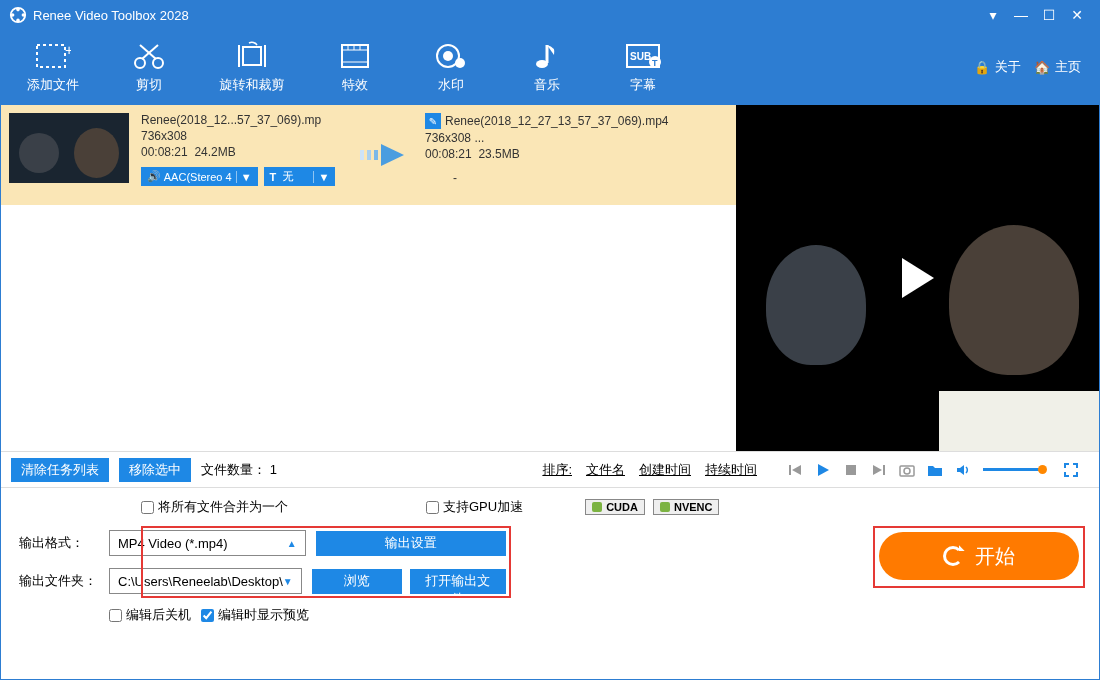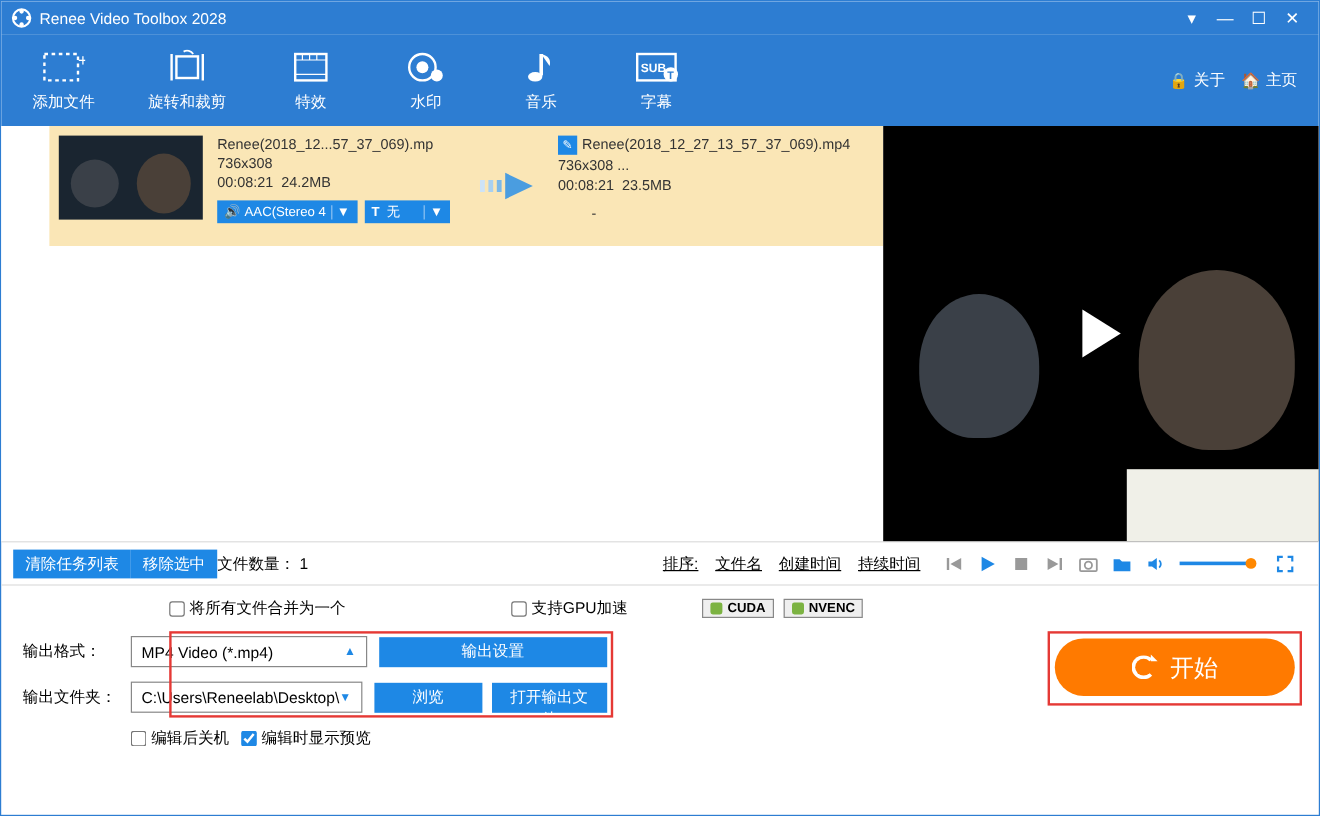--- a/index.html
+++ b/index.html
@@ -13,21 +13,21 @@
 
 
 .toolbar { height: 76px; background: #2d7dd2; display: flex; align-items: center; padding: 0 4px; }
 .tb-item { width: 96px; height: 76px; display: flex; flex-direction: column; align-items: center; justify-content: center; color: #fff; cursor: pointer; font-size: 13px; gap: 4px; }
 .tb-item .ic { width: 36px; height: 32px; display: flex; align-items: center; justify-content: center; }
 .tb-item.wide { width: 110px; }
 .toolbar .spacer { flex: 1; }
 .tb-link { color: #fff; font-size: 13px; display: flex; align-items: center; gap: 4px; margin-right: 14px; cursor: pointer; }
 
 
-.main { height: 346px; display: flex; background: #fff; padding-left: 40px; }
+.main { height: 346px; display: flex; background: #fff; }
 .list { flex: 1; overflow: auto; }
 .preview { width: 363px; background: #000; position: relative; }
 .preview .play { position: absolute; top: 50%; left: 50%; transform: translate(-50%,-50%); width: 0; height: 0; border-left: 32px solid #fff; border-top: 20px solid transparent; border-bottom: 20px solid transparent; cursor: pointer; }
 .preview .face1 { position:absolute; left:30px; top:140px; width:100px; height:120px; background:#3a4048; border-radius:50% 50% 45% 45%; }
 .preview .face2 { position:absolute; right:20px; top:120px; width:130px; height:150px; background:#4a4038; border-radius:50% 50% 45% 45%; }
 .preview .shirt { position:absolute; right:0; bottom:0; width:160px; height:60px; background:#f0f0e8; }
 
 
 .row { height: 100px; background: #fae6b6; display: flex; padding: 8px; gap: 12px; font-size: 12px; color: #333; }
 .thumb { width: 120px; height: 70px; background: #1a2530; position: relative; }
@@ -36,21 +36,21 @@
 .col { display: flex; flex-direction: column; gap: 2px; }
 .pills { display: flex; gap: 6px; margin-top: 6px; }
 .pill { background: #1e88e5; color: #fff; font-size: 11px; padding: 2px 6px; display: flex; align-items: center; cursor: pointer; }
 .pill.dd { padding-right: 2px; }
 .pill .arr { margin-left: 4px; border-left: 1px solid rgba(255,255,255,.5); padding: 0 4px; }
 .arrow-big { width: 60px; display: flex; align-items: center; justify-content: center; }
 .arrow-big svg { width: 50px; height: 30px; }
 .out-icon { width: 16px; height: 16px; background: #1e88e5; display: inline-flex; align-items: center; justify-content: center; color: #fff; font-size: 10px; margin-right: 4px; }
 
 
-.ctrlbar { height: 36px; border-top: 1px solid #ddd; display: flex; align-items: center; padding: 0 10px; font-size: 13px; }
+.ctrlbar { height: 36px; border-top: 1px solid #ddd; display: flex; align-items: center; padding: 0 10px; font-size: 13px; gap: 10px; }
 .btn-blue { background: #1e88e5; color: #fff; border: 0; padding: 3px 10px; font-size: 13px; cursor: pointer; }
 .ctrlbar .sort { display: flex; gap: 14px; margin-left: auto; margin-right: 20px; text-decoration: underline; }
 .ctrlbar .sort span { cursor: pointer; }
 .player-ctrl { display: flex; align-items: center; gap: 12px; padding-right: 10px; }
 .player-ctrl .pc { width: 16px; height: 16px; cursor: pointer; color: #1e88e5; display: flex; align-items: center; justify-content: center; }
 .player-ctrl .pc.gray { color: #999; }
 .vol-bar { width: 60px; height: 3px; background: #1e88e5; position: relative; }
 .vol-bar::after { content:''; position:absolute; right:-4px; top:-3px; width:9px; height:9px; background:#ff8800; border-radius:50%; }
 
 
@@ -100,20 +100,31 @@
   <div class="tb-item">
     <span class="ic">
         <svg width="40" height="30">
           <rect x="2" y="4" width="28" height="22" fill="none" stroke="#fff" stroke-width="2" stroke-dasharray="3 3"></rect>
           <text x="30" y="14" fill="#fff" font-size="14">+</text>
           <text x="36" y="24" fill="#fff" font-size="8">▾</text>
         </svg>
       </span>
     <span>添加文件</span>
   </div>
+  <div class="tb-item">
+    <span class="ic">
+        <svg width="34" height="30">
+          <circle cx="8" cy="22" r="5" fill="none" stroke="#fff" stroke-width="2"></circle>
+          <circle cx="26" cy="22" r="5" fill="none" stroke="#fff" stroke-width="2"></circle>
+          <line x1="10" y1="18" x2="26" y2="4" stroke="#fff" stroke-width="2"></line>
+          <line x1="24" y1="18" x2="8" y2="4" stroke="#fff" stroke-width="2"></line>
+        </svg>
+      </span>
+    <span>剪切</span>
+  </div>
   <div class="tb-item wide">
     <span class="ic">
         <svg width="34" height="30">
           <rect x="8" y="6" width="18" height="18" fill="none" stroke="#fff" stroke-width="2"></rect>
           <path d="M 4 4 L 4 26 M 30 4 L 30 26" stroke="#fff" stroke-width="2"></path>
           <path d="M 14 2 A 6 6 0 0 1 22 4" fill="none" stroke="#fff" stroke-width="1.5"></path>
         </svg>
       </span>
     <span>旋转和裁剪</span>
   </div>

